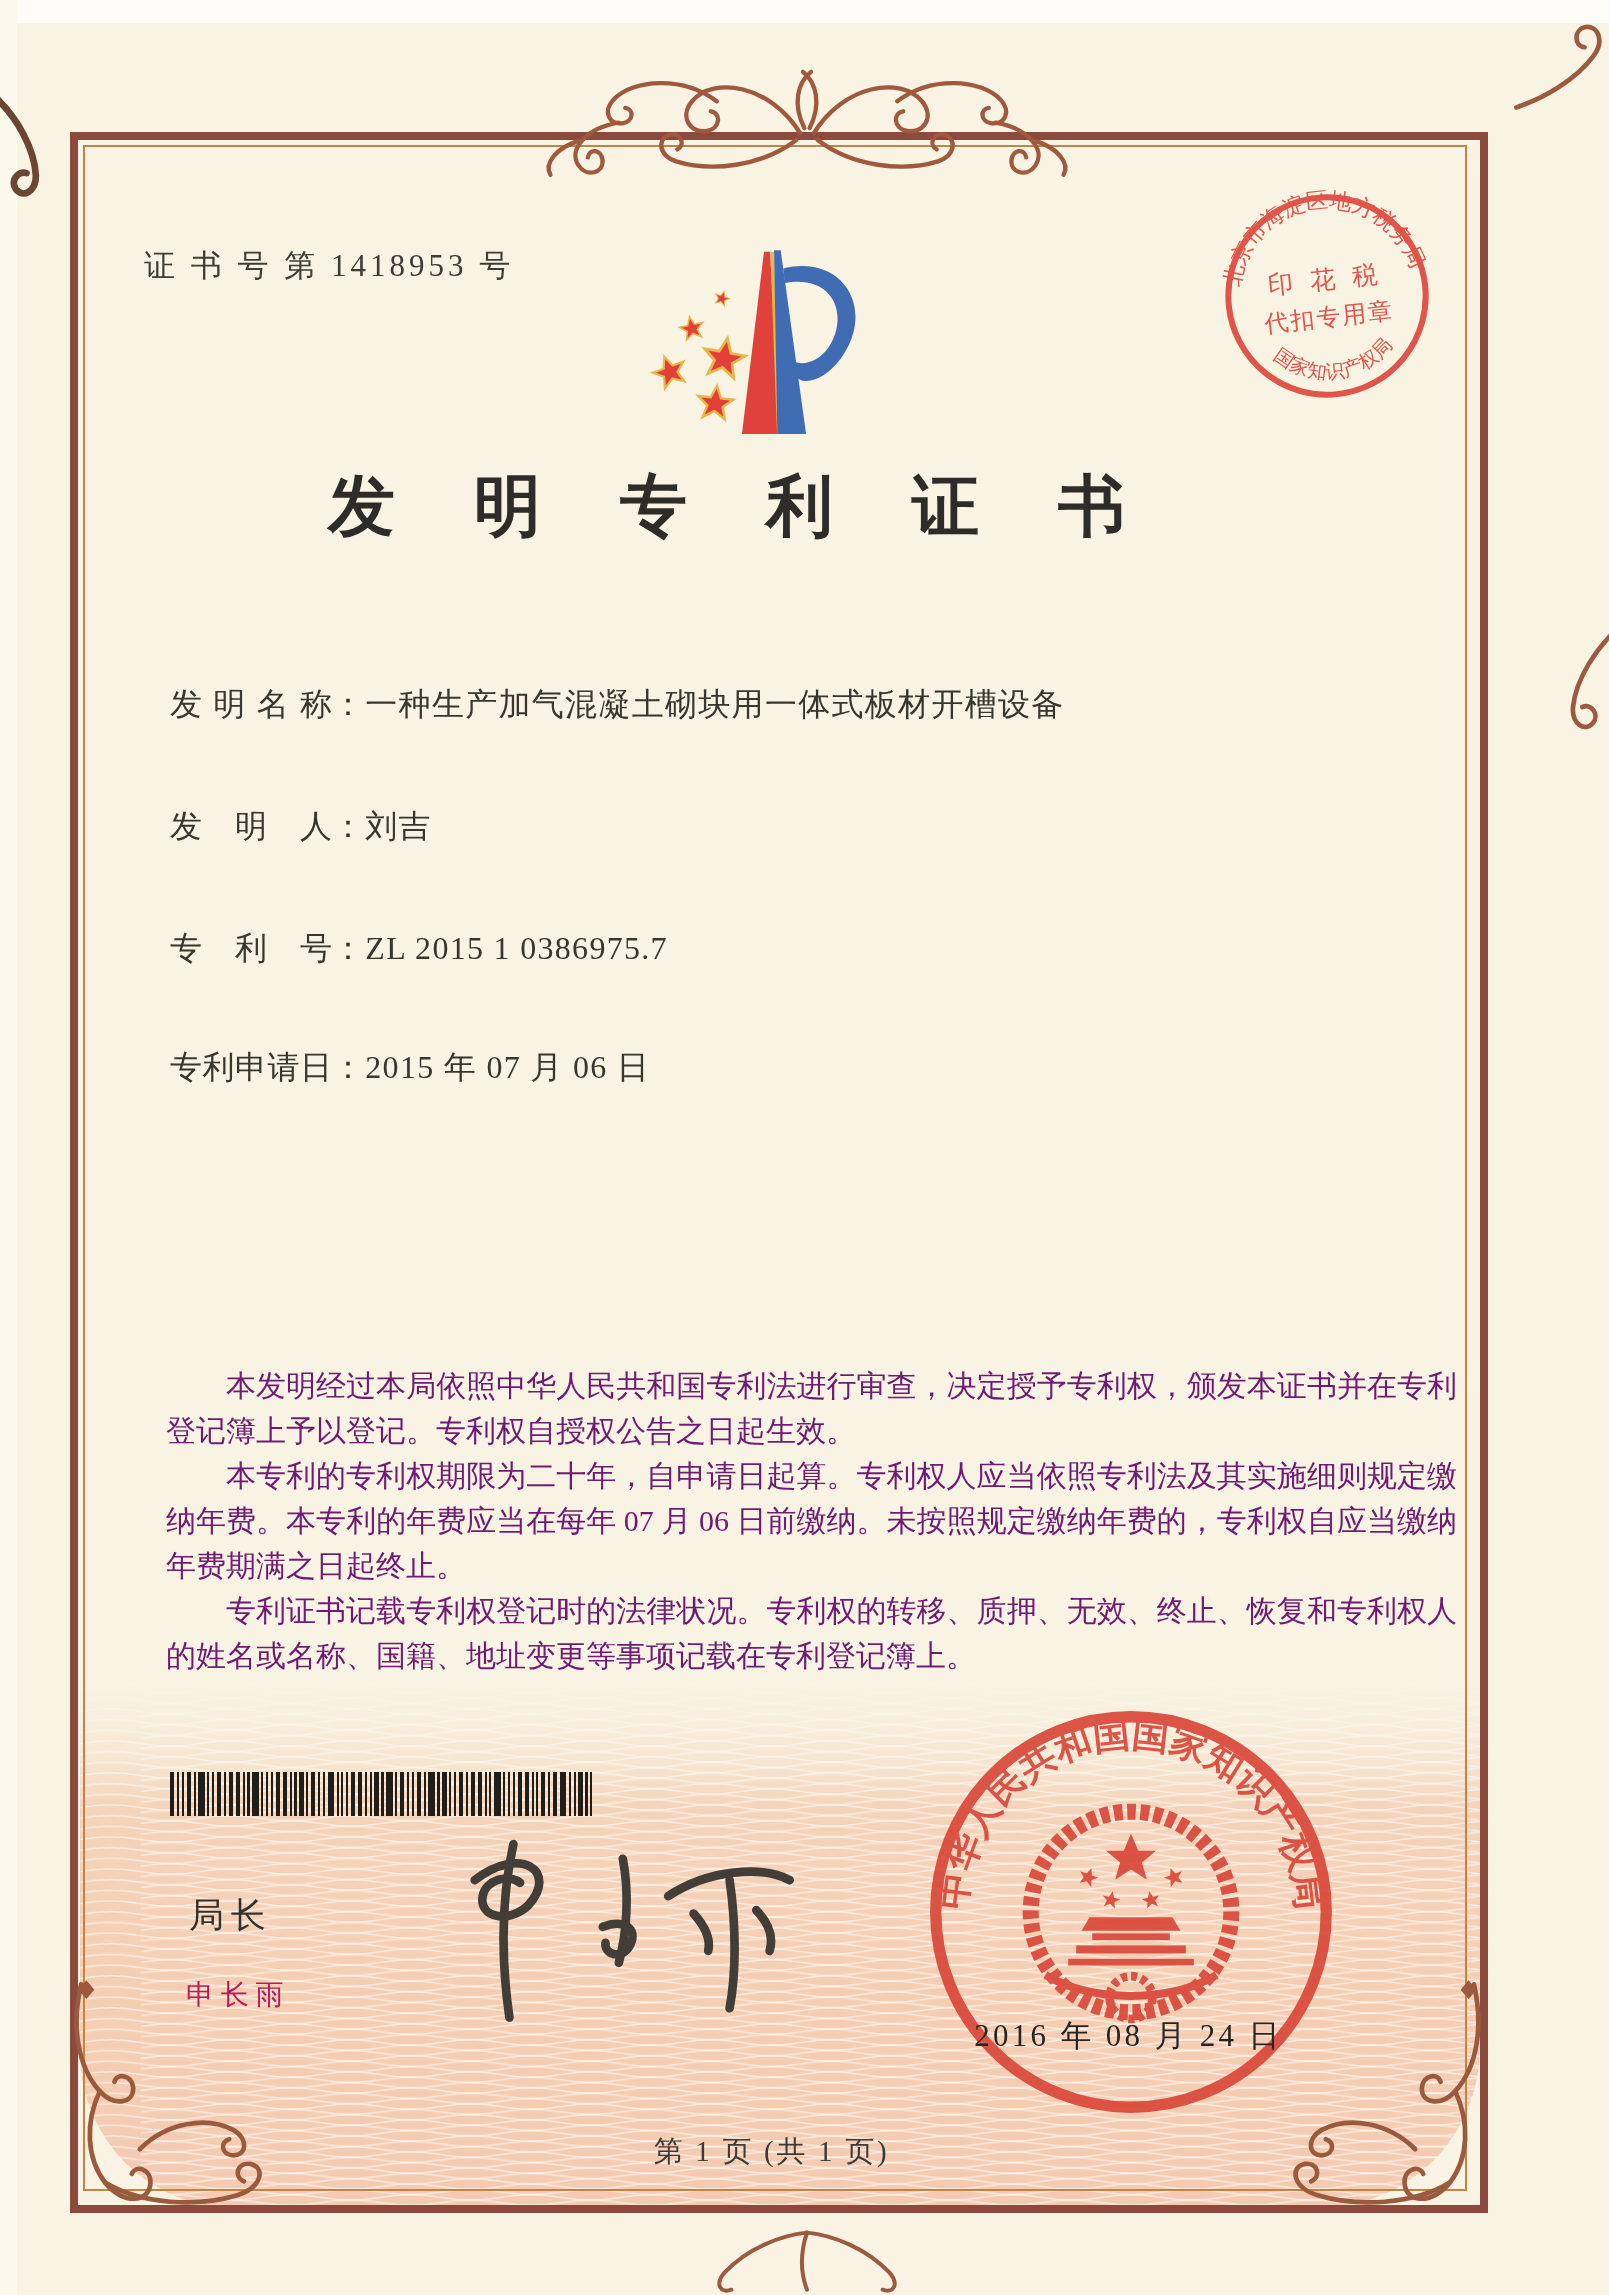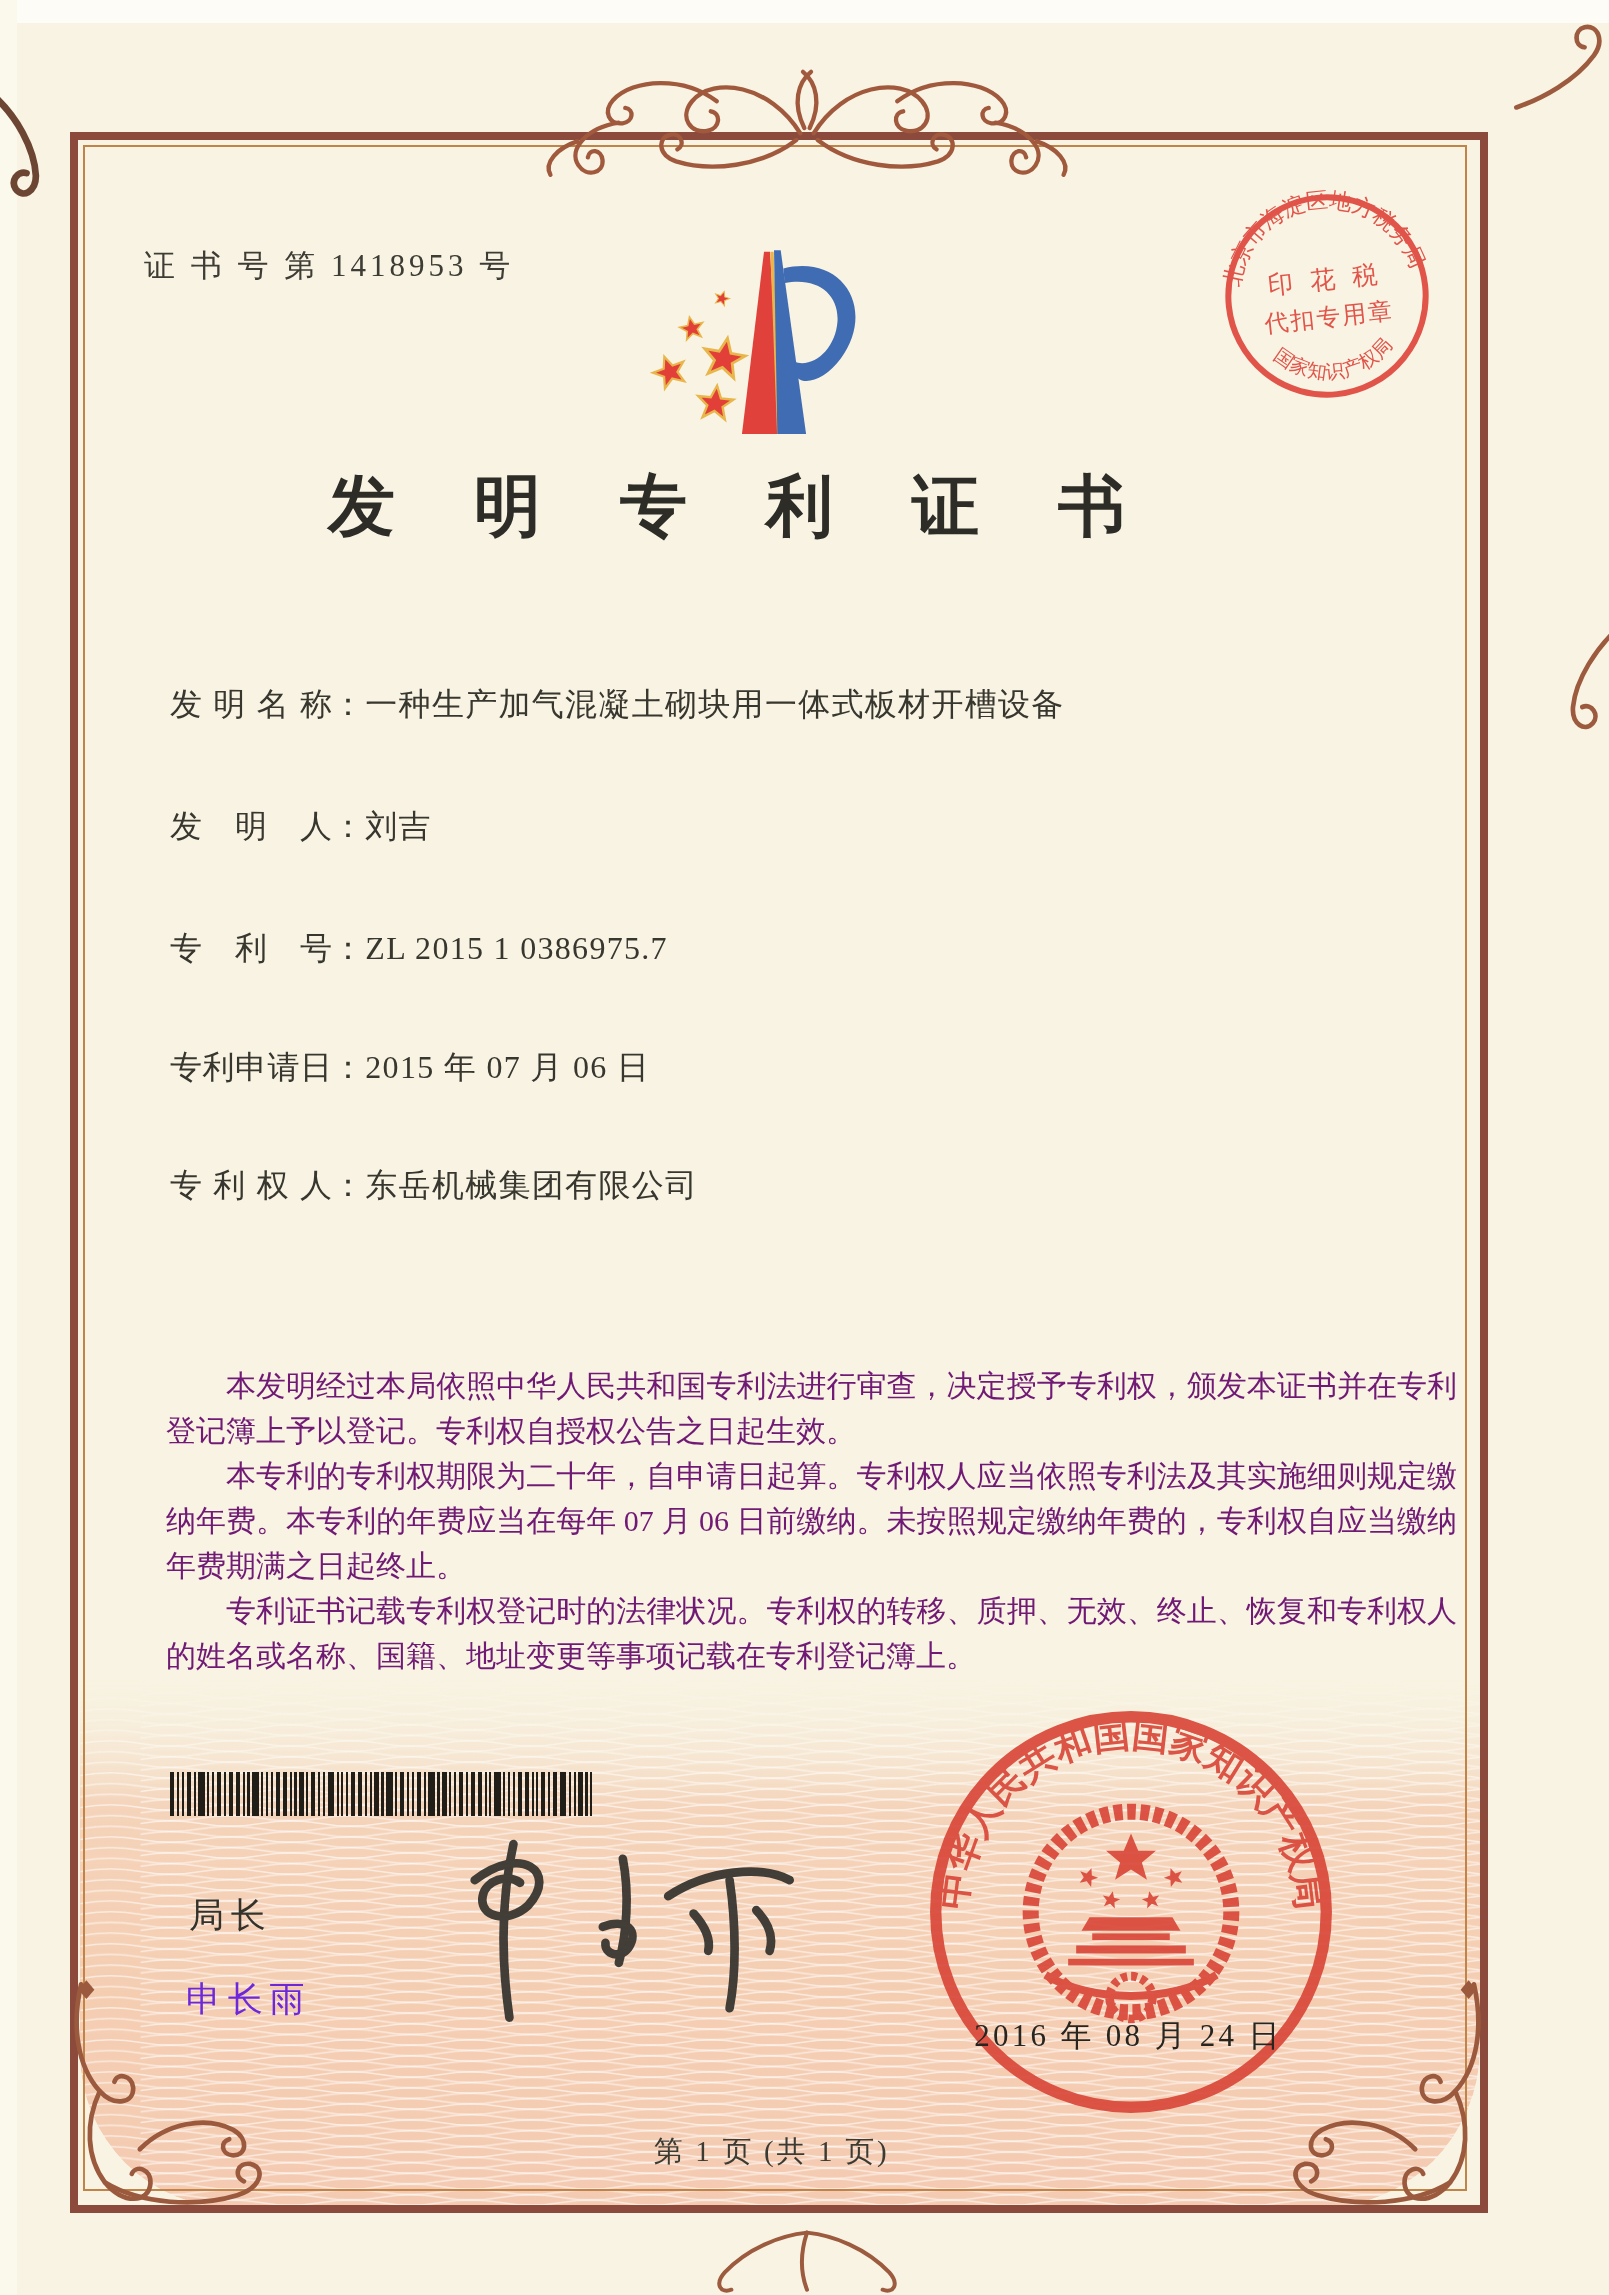--- a/index.html
+++ b/index.html
@@ -33,21 +33,21 @@
   #field-0{top:683px;} #field-1{top:805px;} #field-2{top:927px;}
   #field-3{top:1046px;} #field-4{top:1164px;} #field-5{top:1283px;}
   
   #body-text{left:166px;top:1363px;width:1291px;font-size:30px;line-height:45px;text-align:justify;color:#701a75;}
   #body-text p{margin:0;text-indent:2em;}
   
   #barcode{left:170px;top:1772px;width:433px;height:44px;display:flex;align-items:stretch;}
   #barcode div{background:#211d17;margin-right:2.7px;flex:0 0 auto;}
   
   #officer-title{left:189px;top:1892px;font-size:35px;letter-spacing:6.7px;color:#33322b;}
-  #officer-name{left:186px;top:1976px;font-size:35px;letter-spacing:6.7px;color:#6d28d9;}
+  #officer-name{left:186px;top:1976px;font-size:28px;letter-spacing:6.7px;color:#be185d;}
   #signature{left:428px;top:1832px;}
   
   #national-seal{left:917px;top:1698px;opacity:.92;}
   #seal-date{left:935px;top:2015px;width:387px;text-align:center;font-size:31px;letter-spacing:3.3px;color:#26251f;}
   
   #page-footer{left:70px;top:2132px;width:1403px;text-align:center;font-size:29px;letter-spacing:2.7px;color:#3c3b33;}
   .orn{pointer-events:none;}
 </style>
 </head>
 <body>
@@ -172,23 +172,20 @@
 
   <div class="abs" id="certificate-title">发明专利证书</div>
   <div class="abs field-row" id="field-1">
     <span class="field-label">发明人</span><span class="field-colon">：</span><span class="field-value">刘吉</span>
   </div>
   <div class="abs field-row" id="field-2">
     <span class="field-label">专利号</span><span class="field-colon">：</span><span class="field-value">ZL 2015 1 0386975.7</span>
   </div>
   <div class="abs field-row" id="field-3">
     <span class="field-label">专利申请日</span><span class="field-colon">：</span><span class="field-value">2015 年 07 月 06 日</span>
-  </div>
-  <div class="abs field-row" id="field-4">
-    <span class="field-label">专利权人</span><span class="field-colon">：</span><span class="field-value">东岳机械集团有限公司</span>
   </div>
 
   <div class="abs" id="body-text">
     <p>本发明经过本局依照中华人民共和国专利法进行审查，决定授予专利权，颁发本证书并在专利登记簿上予以登记。专利权自授权公告之日起生效。</p>
     <p>本专利的专利权期限为二十年，自申请日起算。专利权人应当依照专利法及其实施细则规定缴纳年费。本专利的年费应当在每年 07 月 06 日前缴纳。未按照规定缴纳年费的，专利权自应当缴纳年费期满之日起终止。</p>
     <p>专利证书记载专利权登记时的法律状况。专利权的转移、质押、无效、终止、恢复和专利权人的姓名或名称、国籍、地址变更等事项记载在专利登记簿上。</p>
   </div>
 
   <div class="abs" id="barcode">
       <div style="width: 4.3px;"></div>

